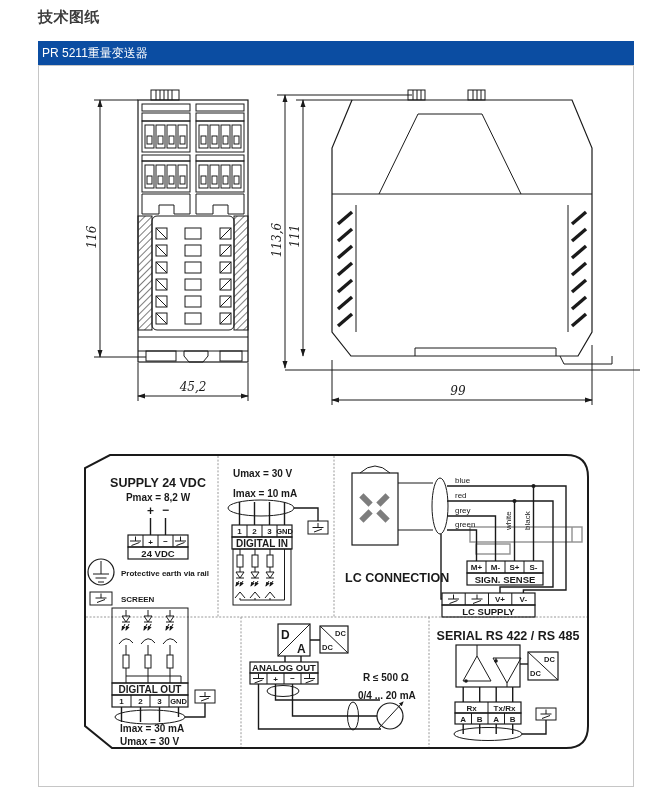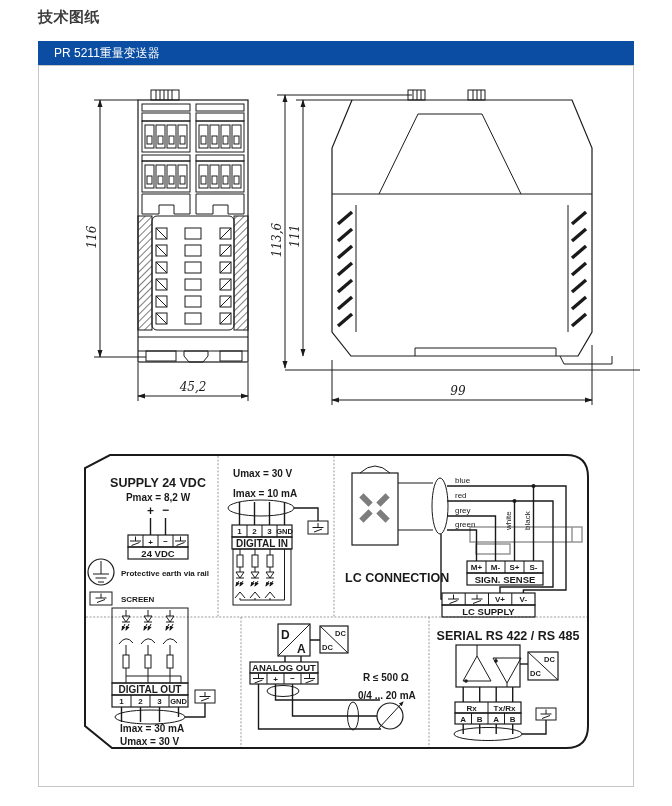--- a/index.html
+++ b/index.html
@@ -1,21 +1,21 @@
 <!DOCTYPE html>
 <html><head>
 <meta charset="utf-8">
 <style>
   html,body{margin:0;padding:0;background:#ffffff;width:672px;height:806px;
     font-family:"Liberation Sans",sans-serif;}
   .stage{position:relative;width:672px;height:806px;background:#fff;overflow:hidden;}
   .page-heading{position:absolute;left:38px;top:8px;font-size:15px;font-weight:bold;
     color:#3c3c3c;letter-spacing:.5px;}
   .banner{position:absolute;left:38px;top:41px;width:596px;height:24px;background:#0b4da2;
-    color:#ffffff;font-size:12px;line-height:24px;padding-left:16px;box-sizing:border-box;
+    color:#ffffff;font-size:12px;line-height:24px;padding-left:4px;box-sizing:border-box;
     font-weight:500;}
   .panel{position:absolute;left:38px;top:65px;width:596px;height:722px;background:#fff;
     border:1px solid #c6c6c6;box-sizing:border-box;}
   svg.draw{position:absolute;left:0;top:0;width:672px;height:806px;}
   svg text{font-family:"Liberation Sans",sans-serif;fill:#1a1a1a;}
   .dim{font-family:"DejaVu Serif",serif;font-style:italic;font-size:12px;}
   .t13{font-size:12.5px;font-weight:bold;}
   .t10{font-size:10px;font-weight:bold;}
   .t95{font-size:9.5px;font-weight:bold;}
   .t8{font-size:8px;}

